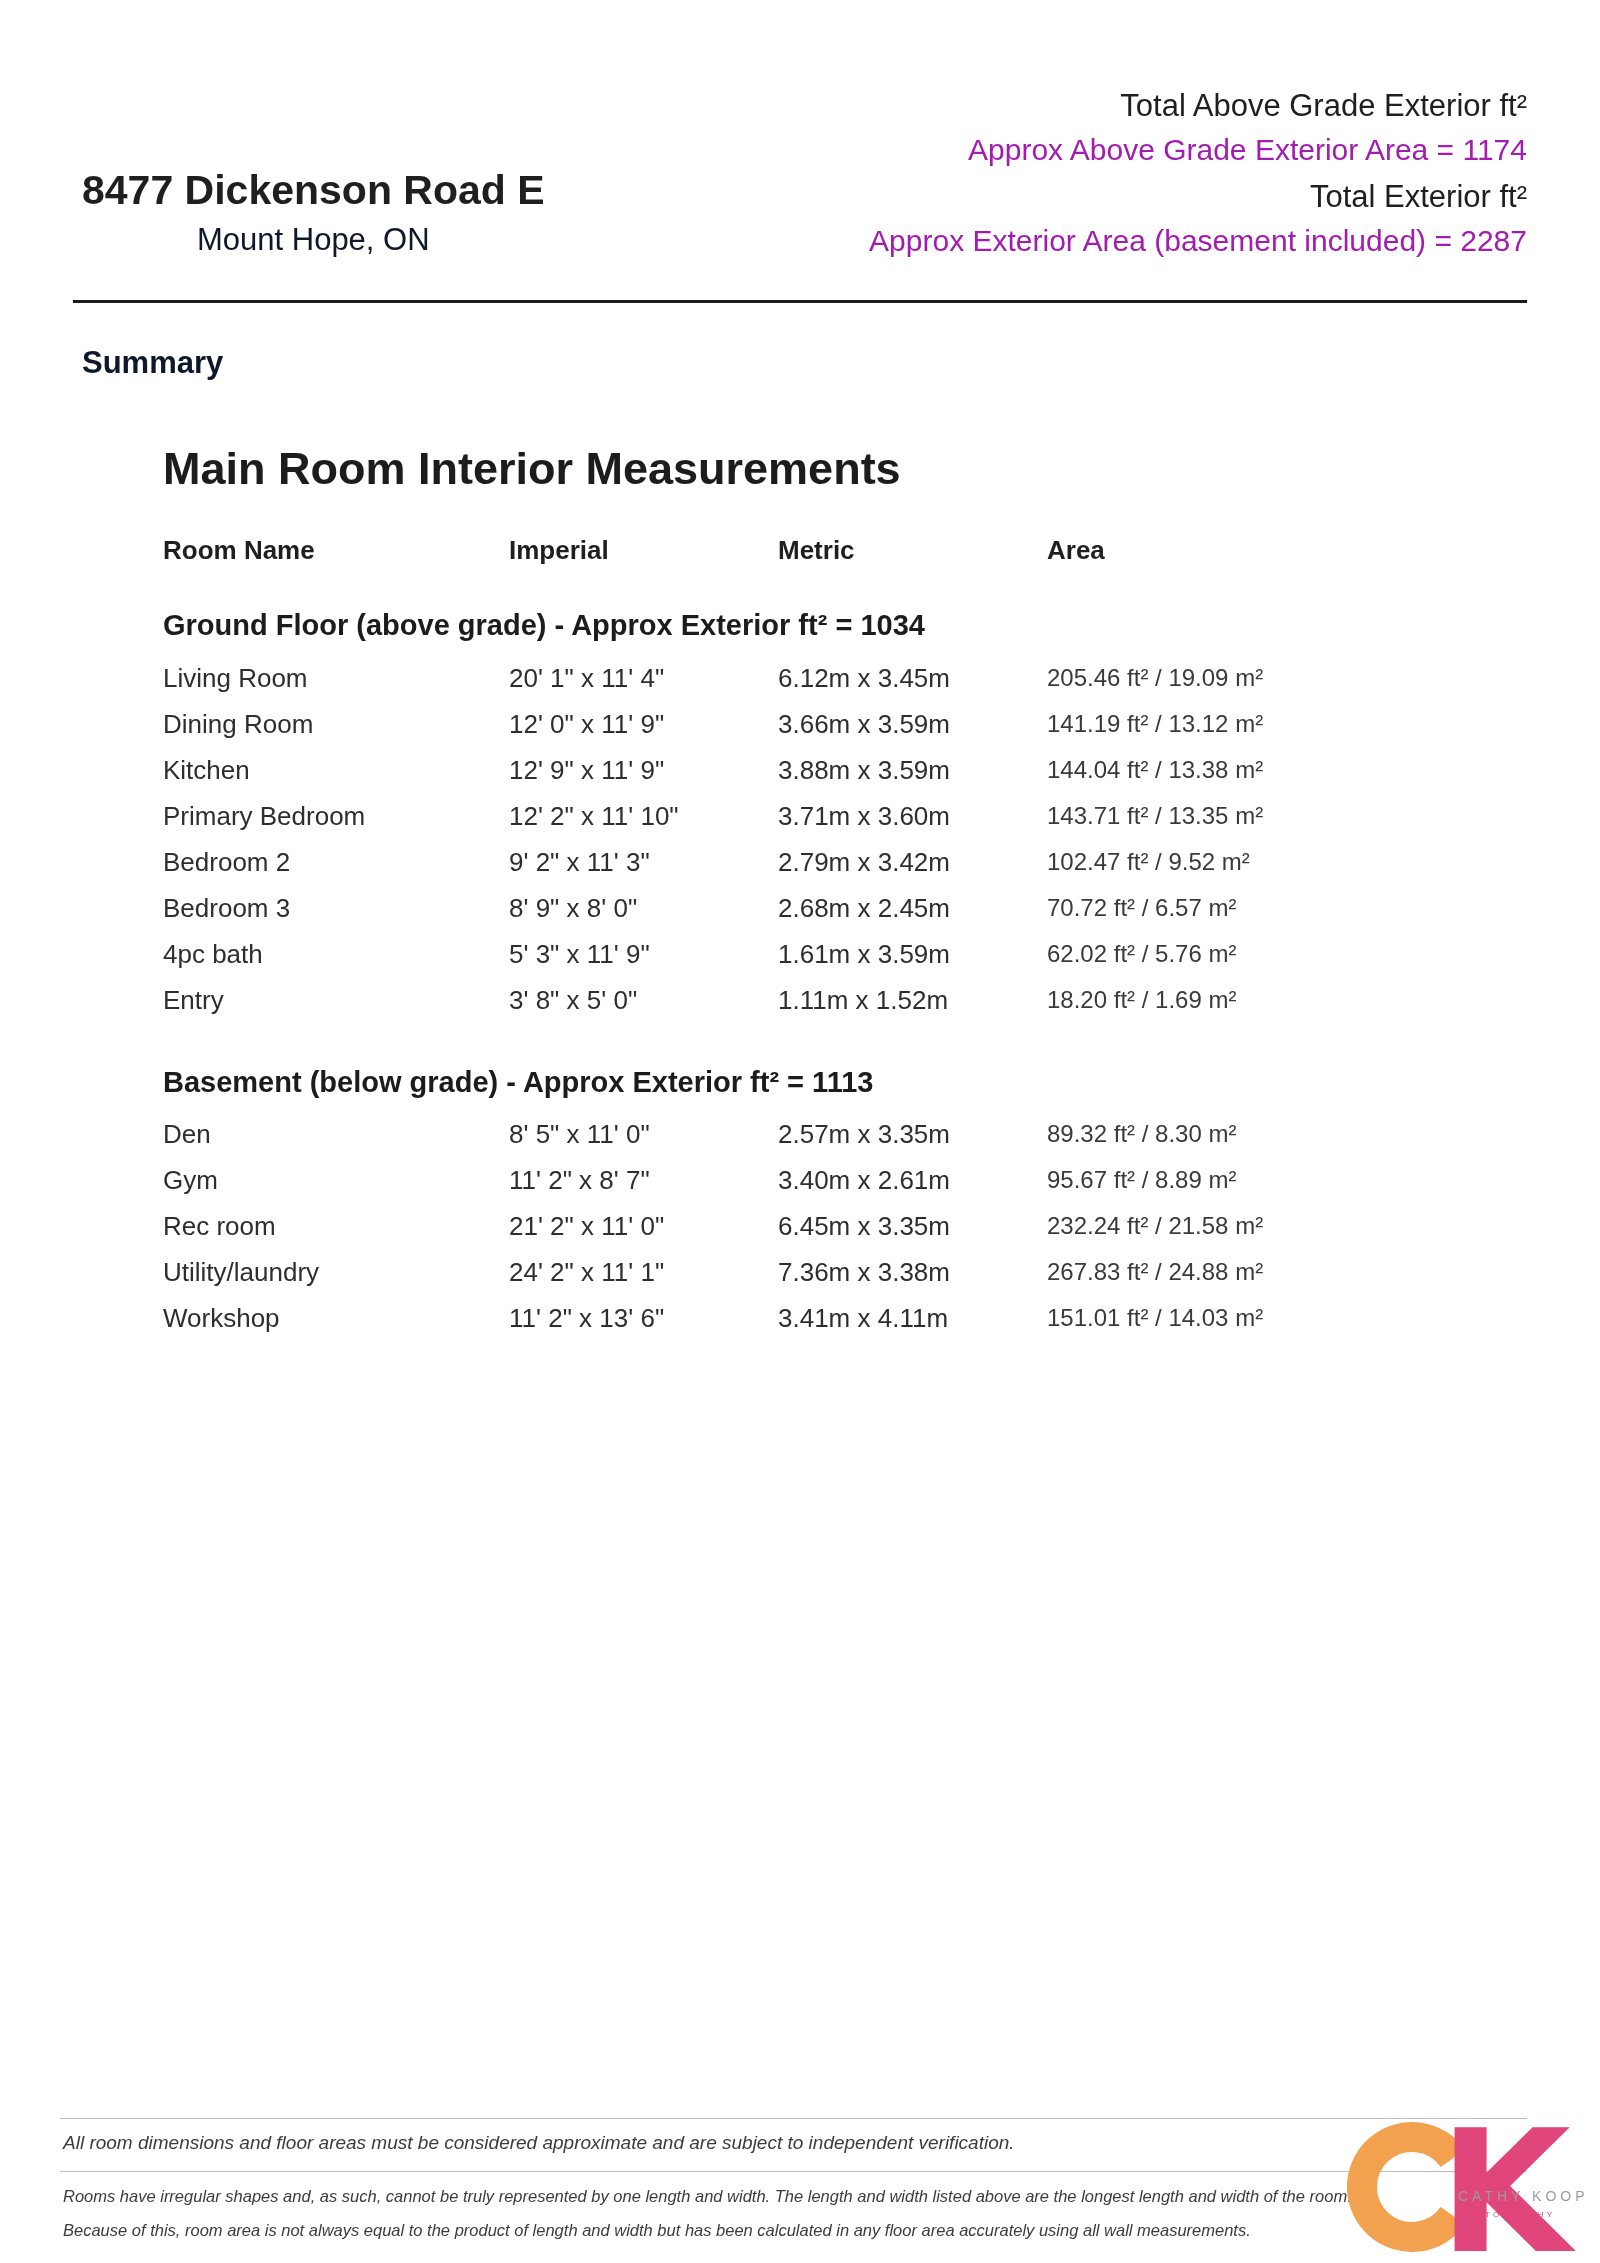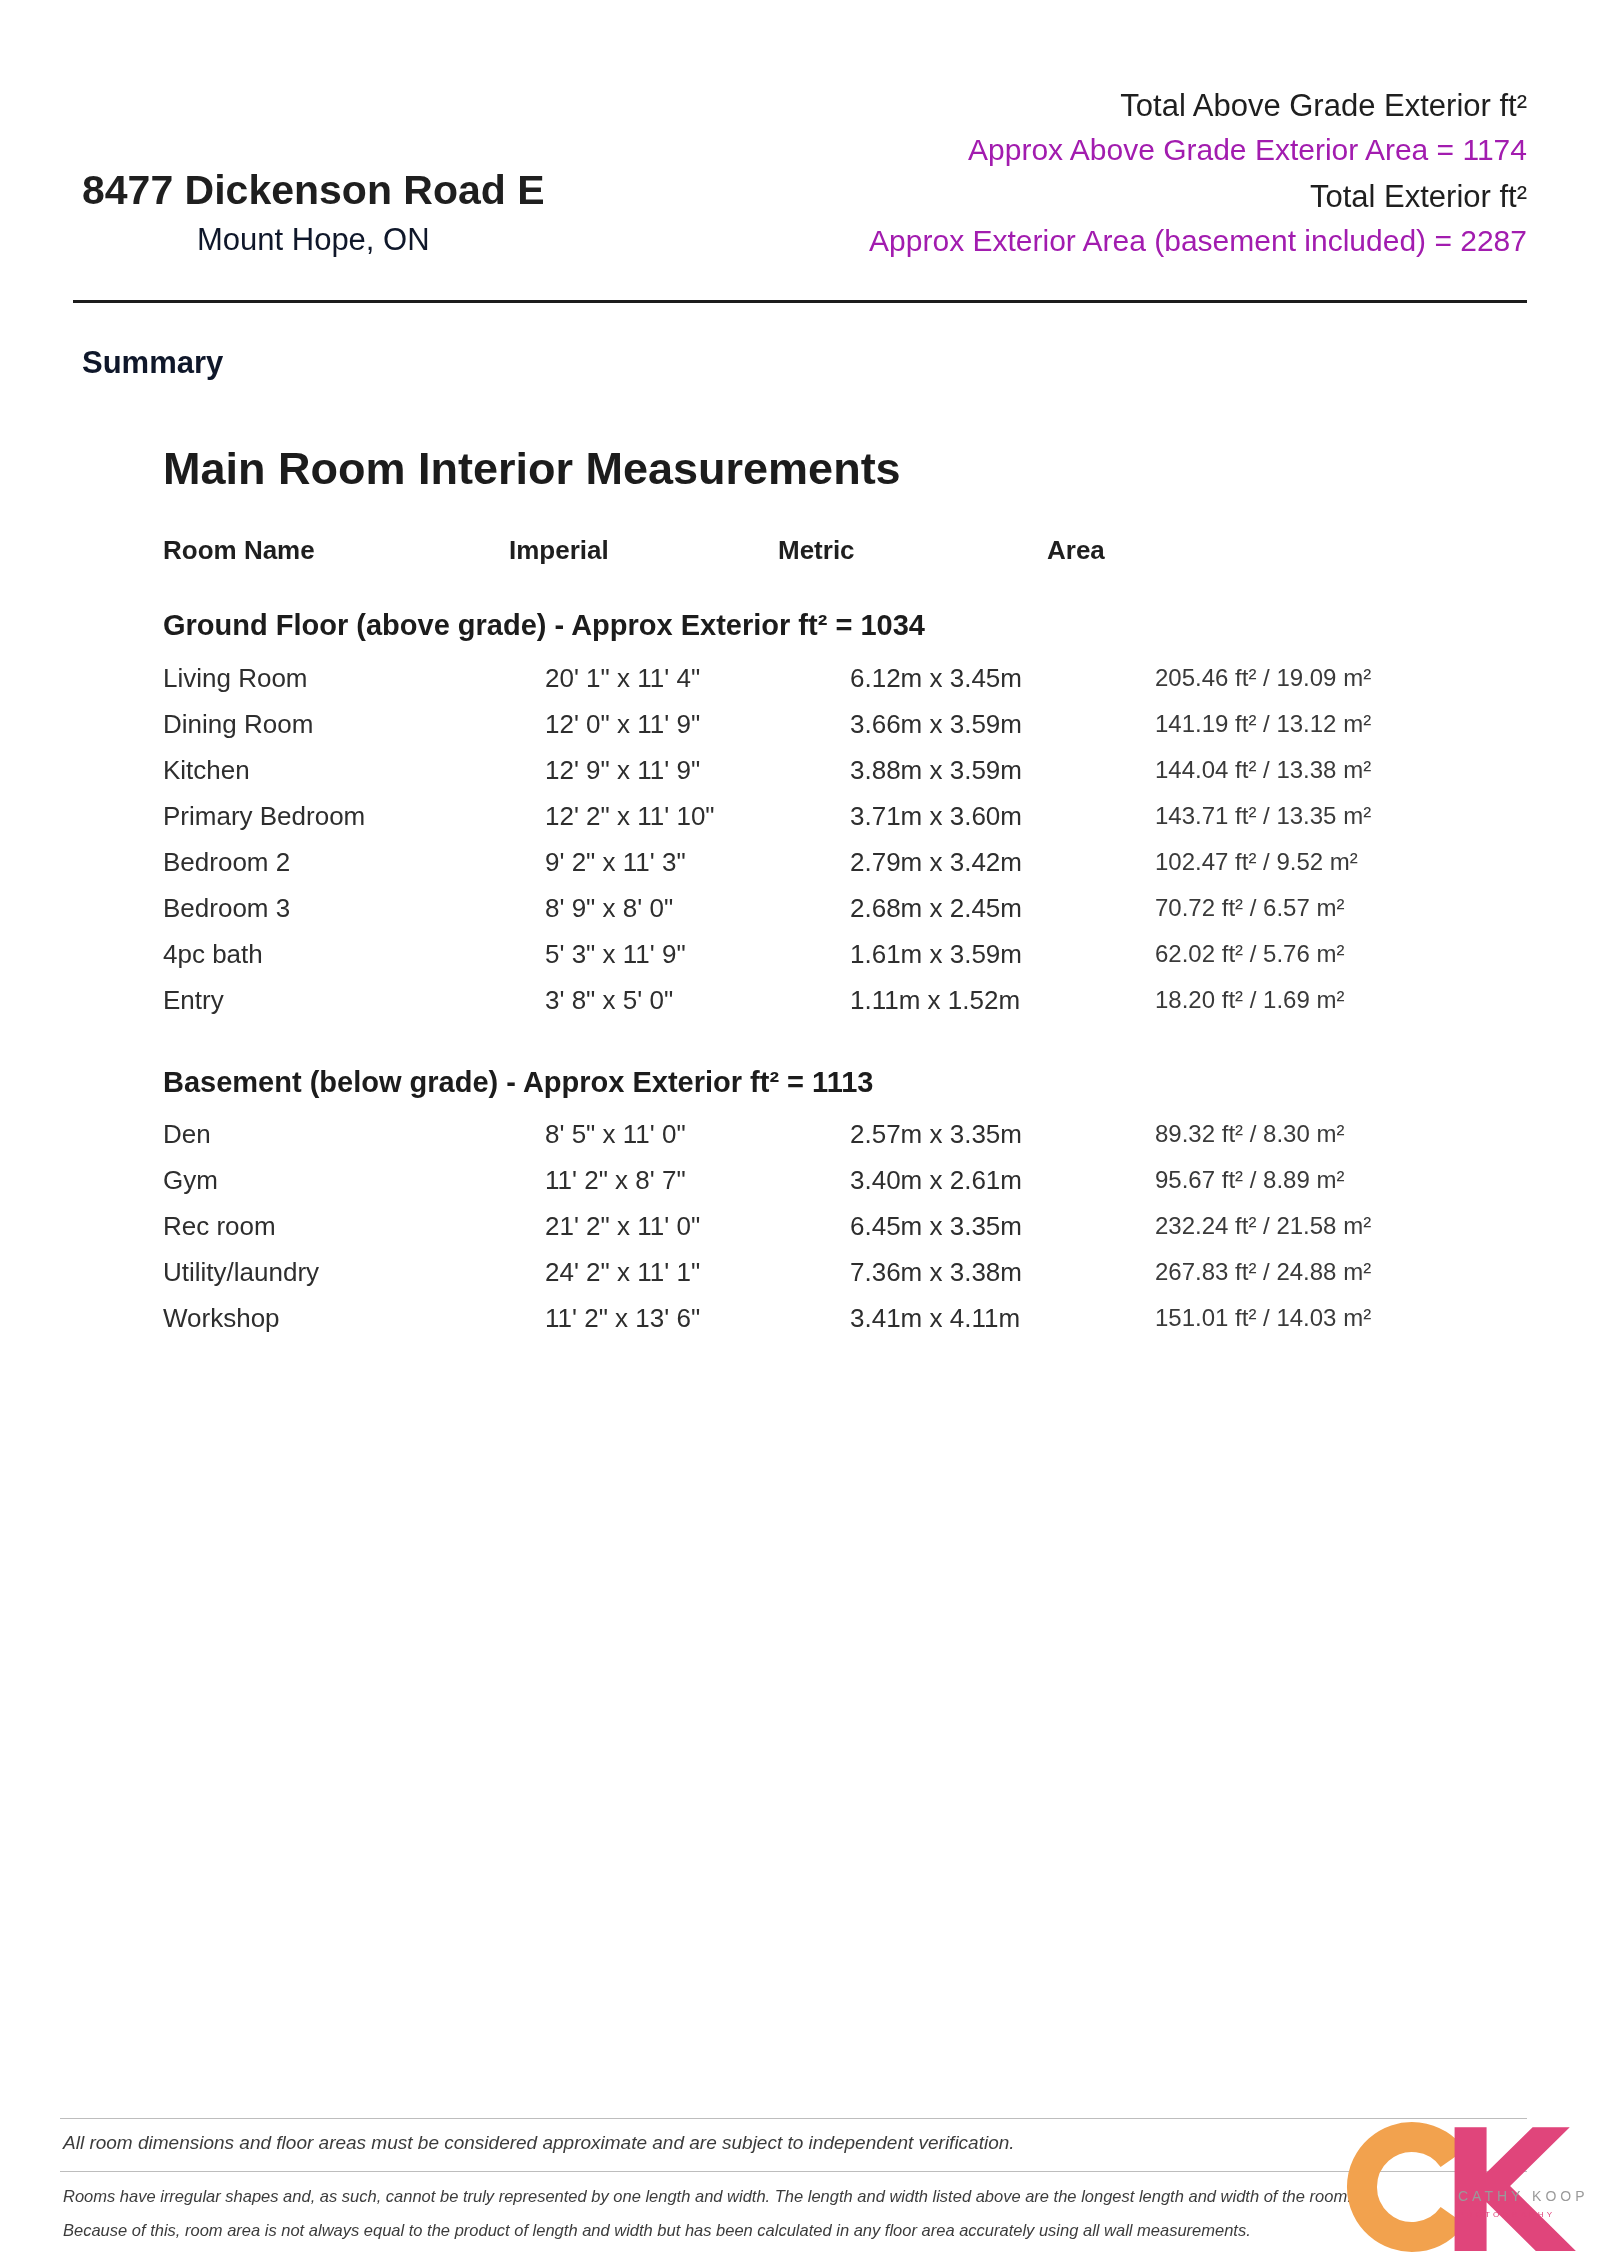--- a/index.html
+++ b/index.html
@@ -18,21 +18,21 @@
   .rule { border-top:3px solid #1c1c1c; margin:42px 73px 0 73px; }
 
   
   .summary { font-size:31px; font-weight:bold; margin:42px 0 0 82px; color:#0f172a; }
 
   
   .content { margin:62px 73px 0 163px; }
   .content h1 { font-size:45px; font-weight:bold; color:#1c1c1c; line-height:1.15; }
   .thead { display:grid; grid-template-columns:346px 269px 269px 1fr; margin-top:40px; font-size:26px; font-weight:bold; color:#1f1f1f; }
   .sec-heading { font-size:29px; font-weight:bold; color:#1c1c1c; margin:42px 0 12px 0; line-height:1.2; }
-  .trow { display:grid; grid-template-columns:346px 269px 269px 1fr; font-size:26px; color:#2e2e2e; line-height:46px;gap:36px; }
+  .trow { display:grid; grid-template-columns:346px 269px 269px 1fr; font-size:26px; color:#2e2e2e; line-height:46px; }
   .c-area { font-size:24px; color:#3a3a3a; }
 
   
   .footer { position:absolute; left:60px; right:73px; top:2118px; }
   .fline { border-top:1px solid #bdbdbd; }
   .disc1 { font-size:19px; font-style:italic; color:#3c3c3c; padding:13px 0 17px 3px; }
   .disc2 { padding:15px 0 0 3px; }
   .disc2 .dline { font-size:16.5px; font-style:italic; color:#3c3c3c; margin-bottom:15px; white-space:nowrap; }
 
   

